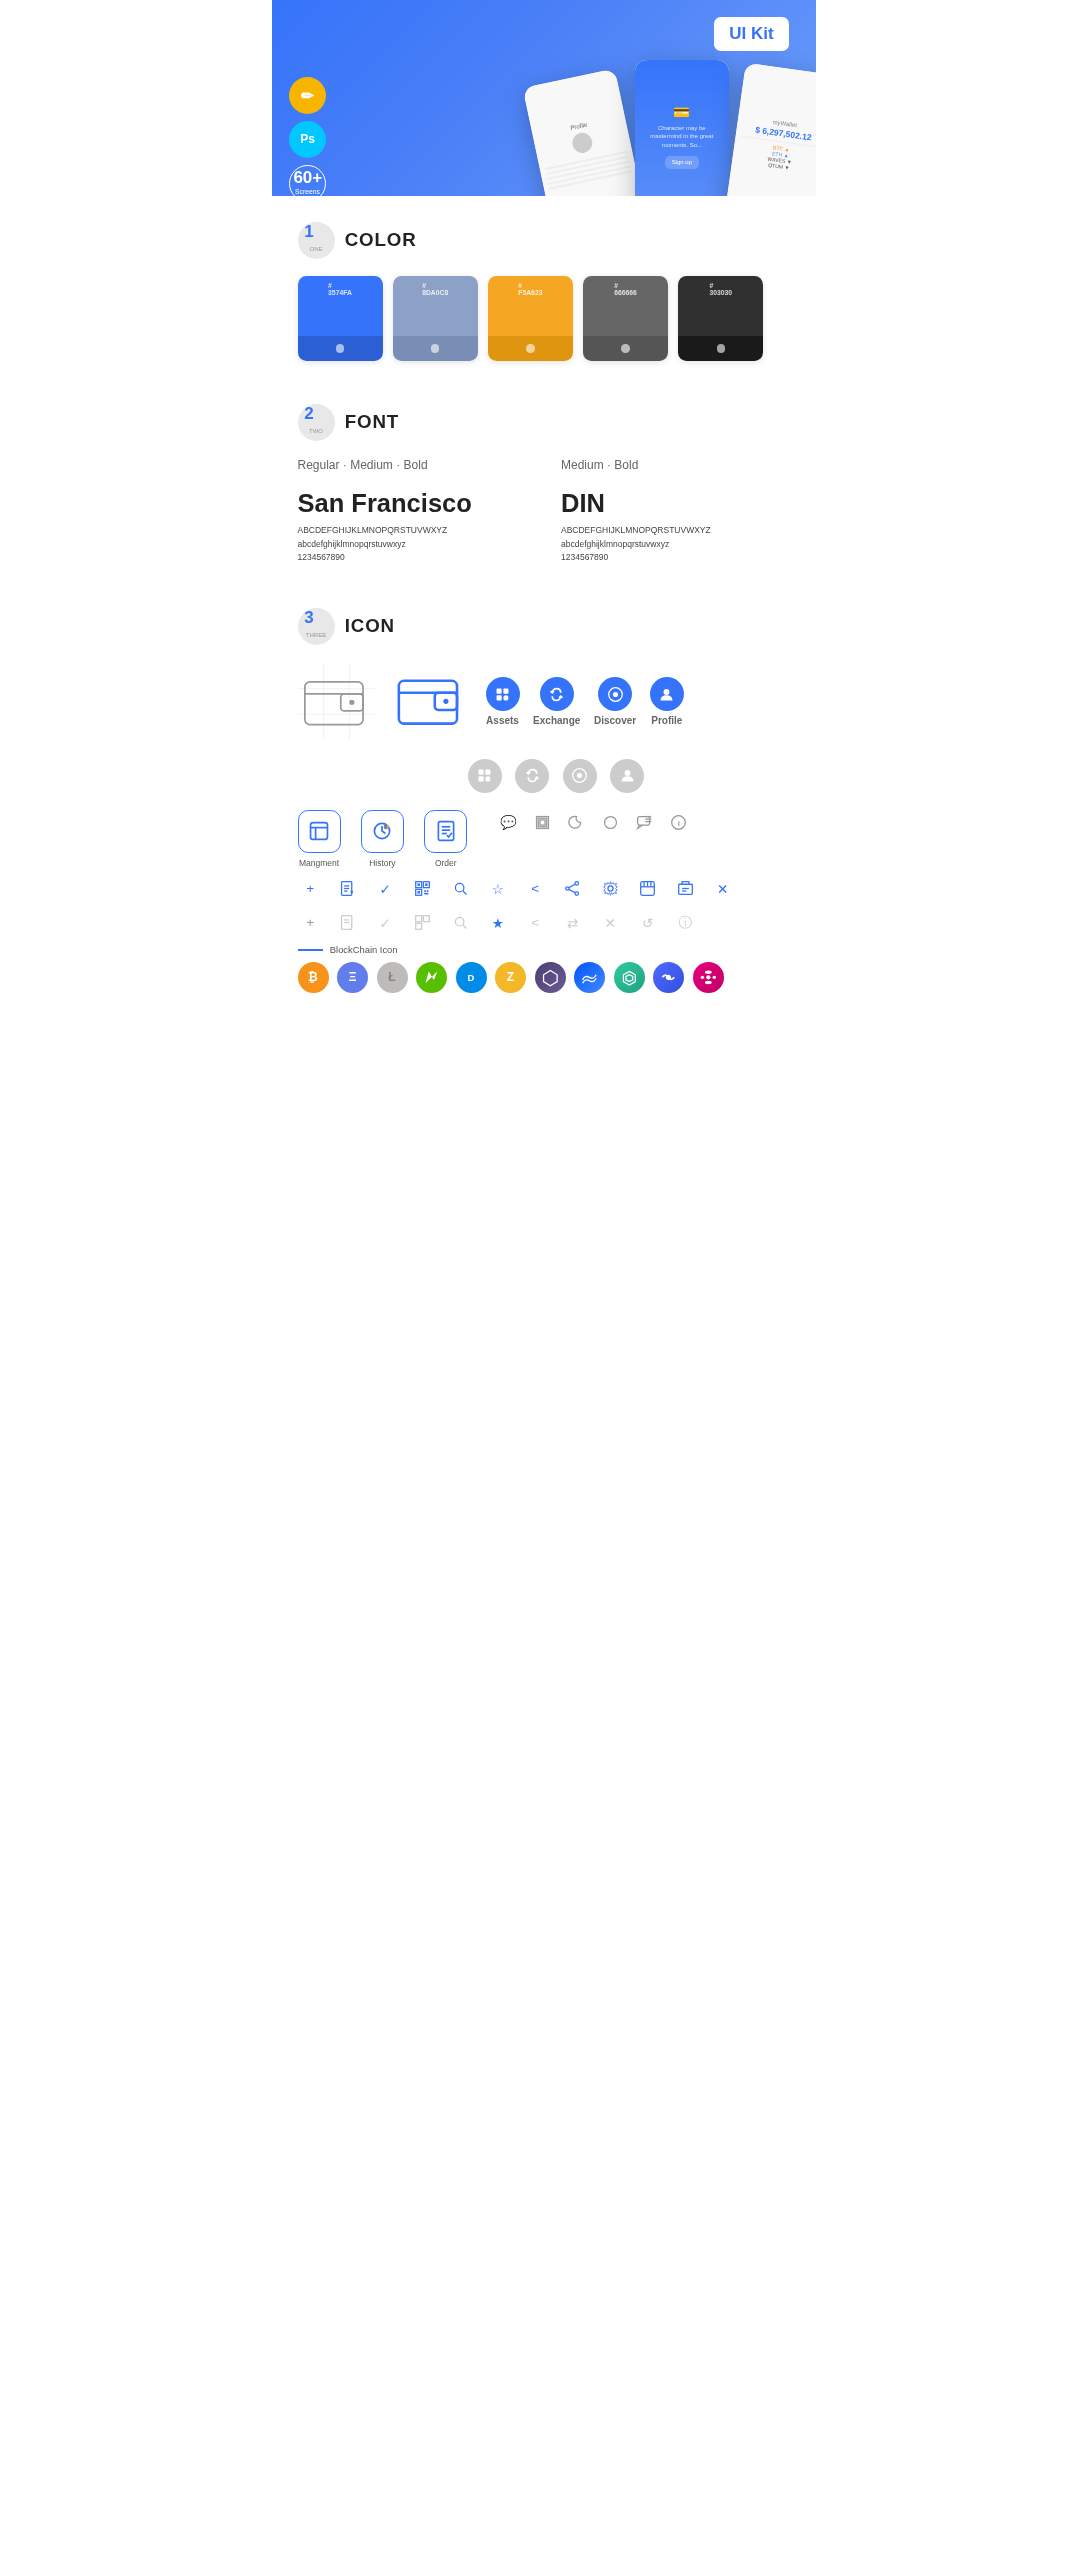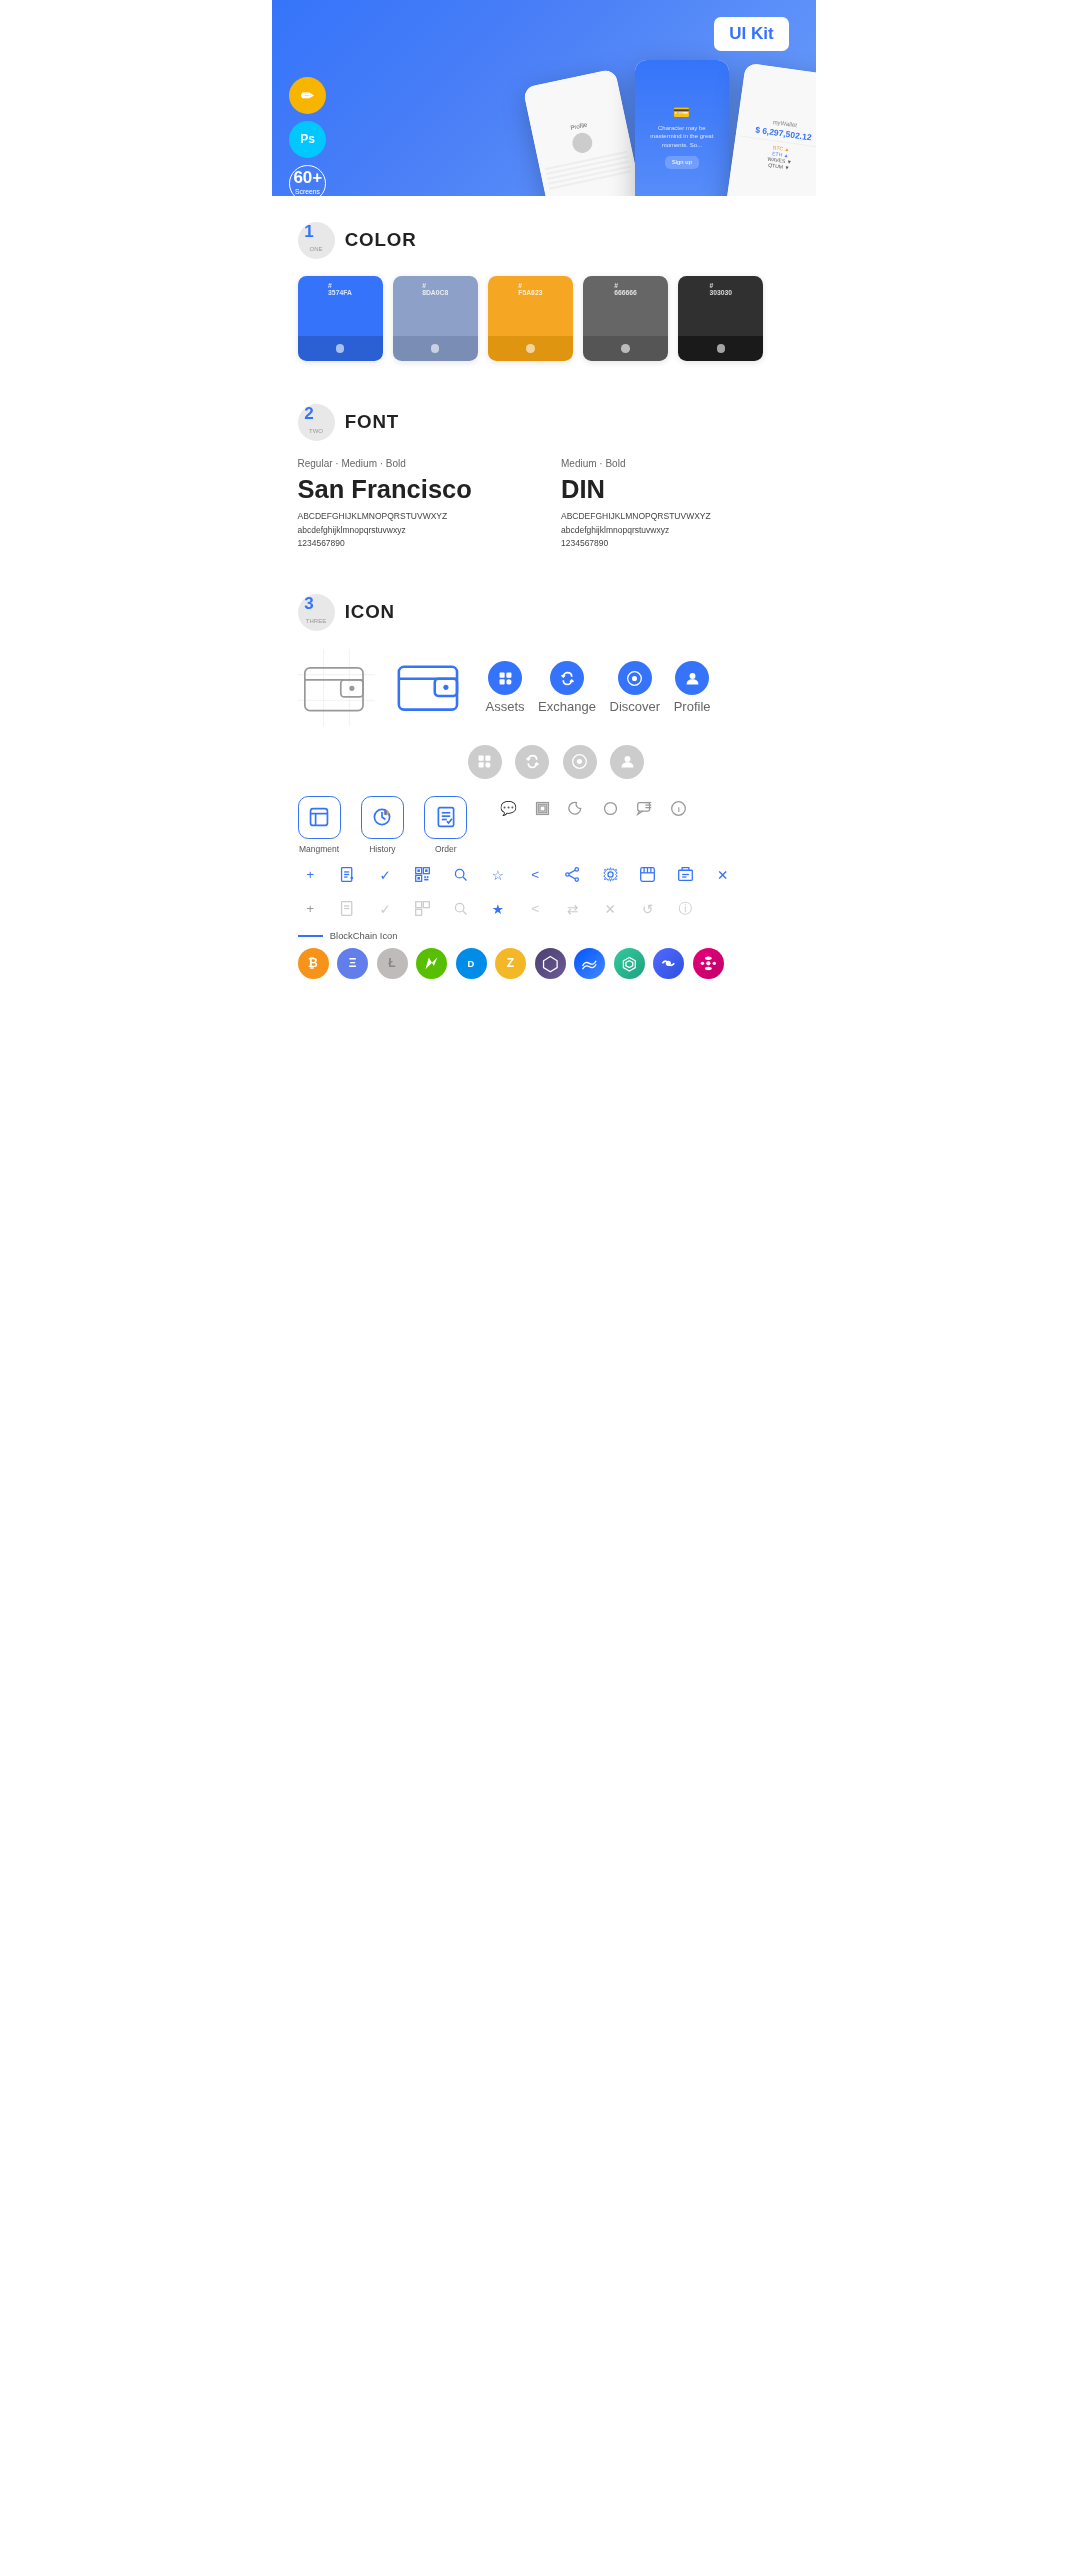--- a/index.html
+++ b/index.html
@@ -197,46 +197,47 @@
 
     
     .font-section {
       display: flex;
       gap: 34px;
     }
     .font-block {
       flex: 1;
     }
     .font-style-label {
-      font-size: 10px;
+      font-size: 12px;
       color: #666;
-      margin-bottom: 6px;
+      margin-bottom: 17px;
     }
     .font-name {
       font-size: 25.5px;
       font-weight: 700;
       color: #222;
       margin-bottom: 6.8px;
     }
     .font-name.din { font-family: 'DIN', 'Arial Narrow', Arial, sans-serif; }
     .font-alpha {
       font-size: 8.5px;
       color: #444;
       line-height: 1.6;
     }
     .icon-item {
       display: flex;
       flex-direction: column;
       align-items: center;
       gap: 3.4px;
     }
     .icon-label {
-      font-size: 13px;
+      font-size: 10px;
       color: #666;
       text-align: center;
+      font-weight: bold;
     }
     .icon-circle {
       width: 34px;
       height: 34px;
       border-radius: 50%;
       background: #3574FA;
       display: flex;
       align-items: center;
       justify-content: center;
       color: #fff;

